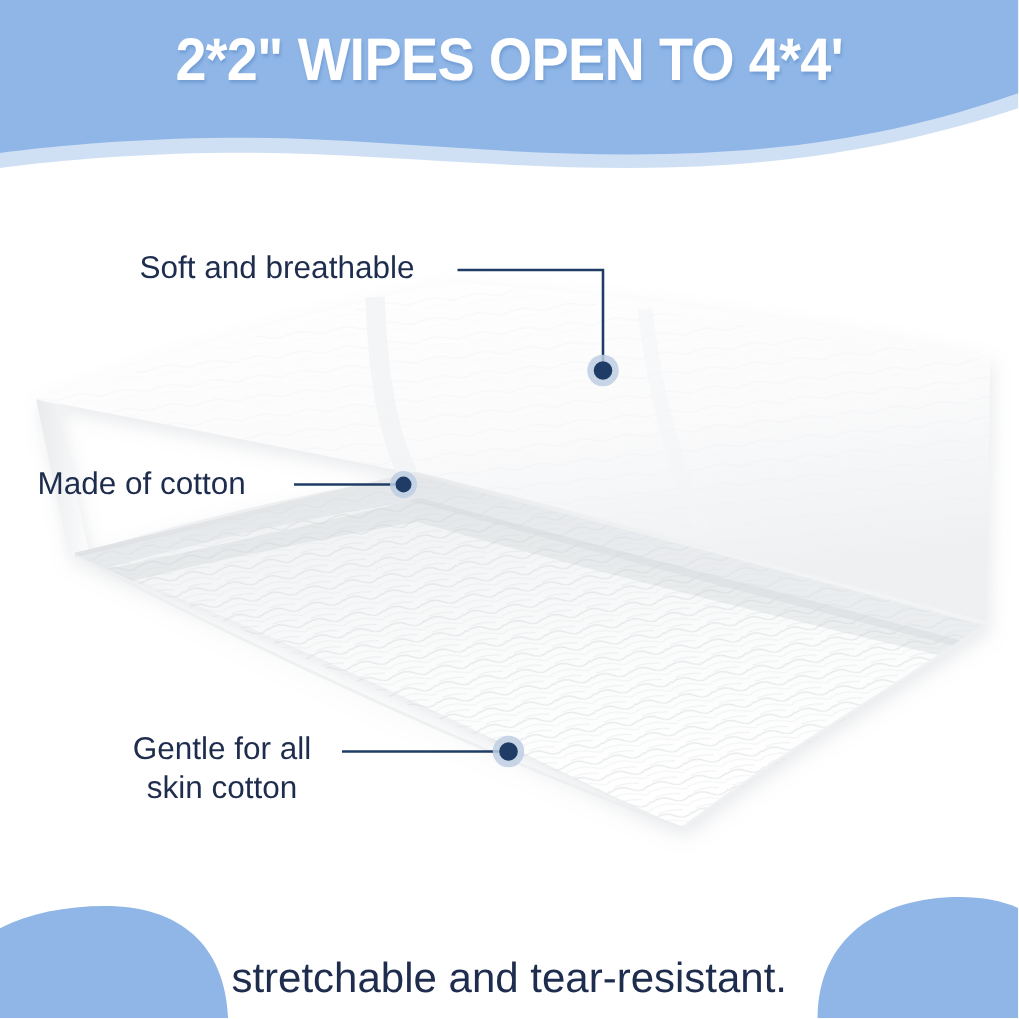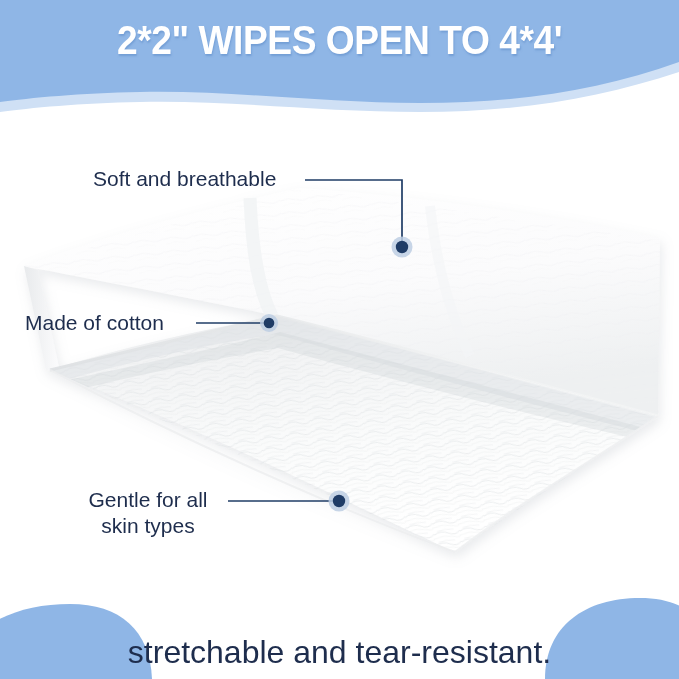--- a/index.html
+++ b/index.html
@@ -126,21 +126,21 @@
     top: 0;
     display: block;
   }
   .footer-caption {
     position: absolute;
     left: 0;
     top: 635px;
     width: 679px;
     text-align: center;
     font-family: "Liberation Sans", sans-serif;
-    font-size: 32px;
+    font-size: 28px;
     color: #1e2d4d;
     line-height: 34px;
     white-space: nowrap;
   }
 </style>
 </head>
 <body>
 
 <div class="canvas">
 
@@ -266,21 +266,21 @@
 
       <circle cx="339" cy="501" r="10.5" fill="#bdcee3" opacity="0.85"></circle>
       <circle cx="339" cy="501" r="6.2" fill="#1f3c66"></circle>
     </svg>
 
     <div class="callout-label" id="callout-label-0">Soft and breathable</div>
 
     <div class="callout-label" id="callout-label-1">Made of cotton</div>
 
     <div class="callout-label" id="callout-label-2">Gentle for all
-skin types</div>
+skin cotton</div>
   </div>
 
   <div class="footer-wrap">
     <svg class="footer-svg" width="679" height="119" viewBox="0 0 679 119">
 
       <path d="M-40 119
                C -40 70, 10 44, 70 44
                C 120 44, 150 70, 152 119 Z" fill="#8fb6e6"></path>
 
       <path d="M545 119

